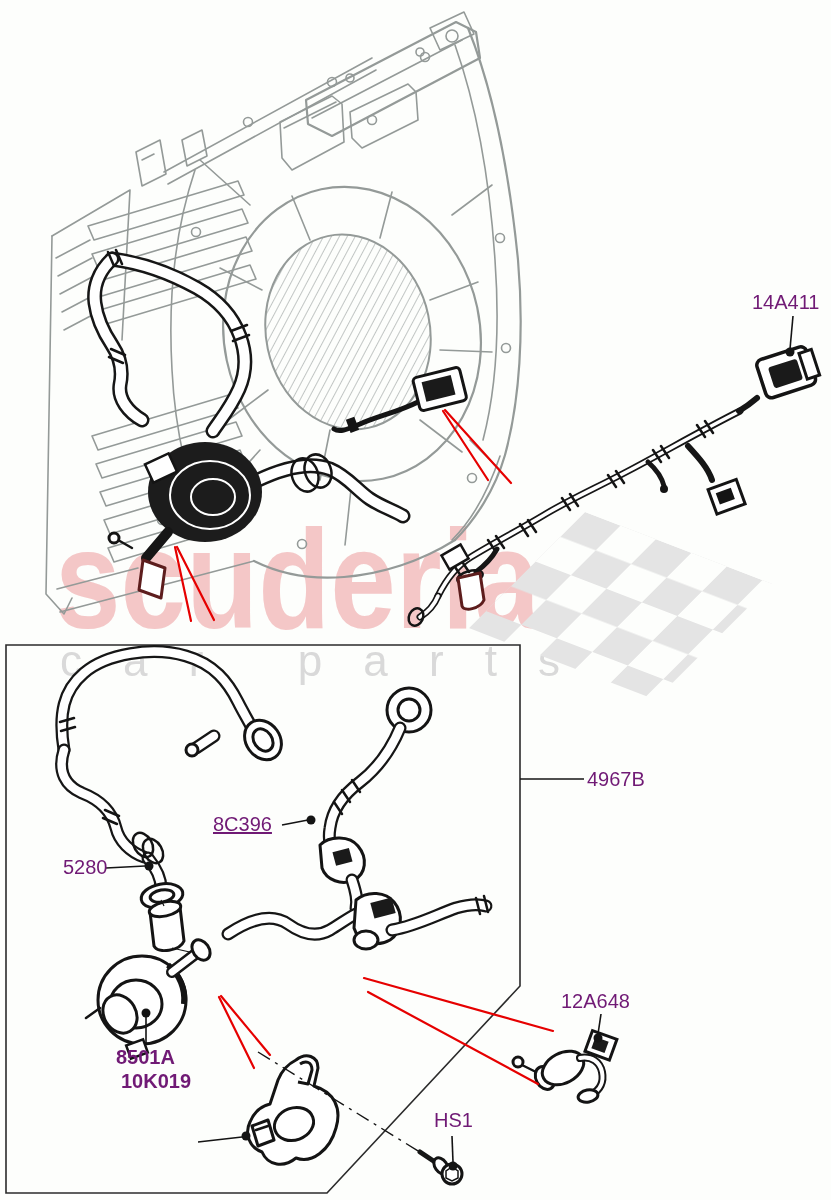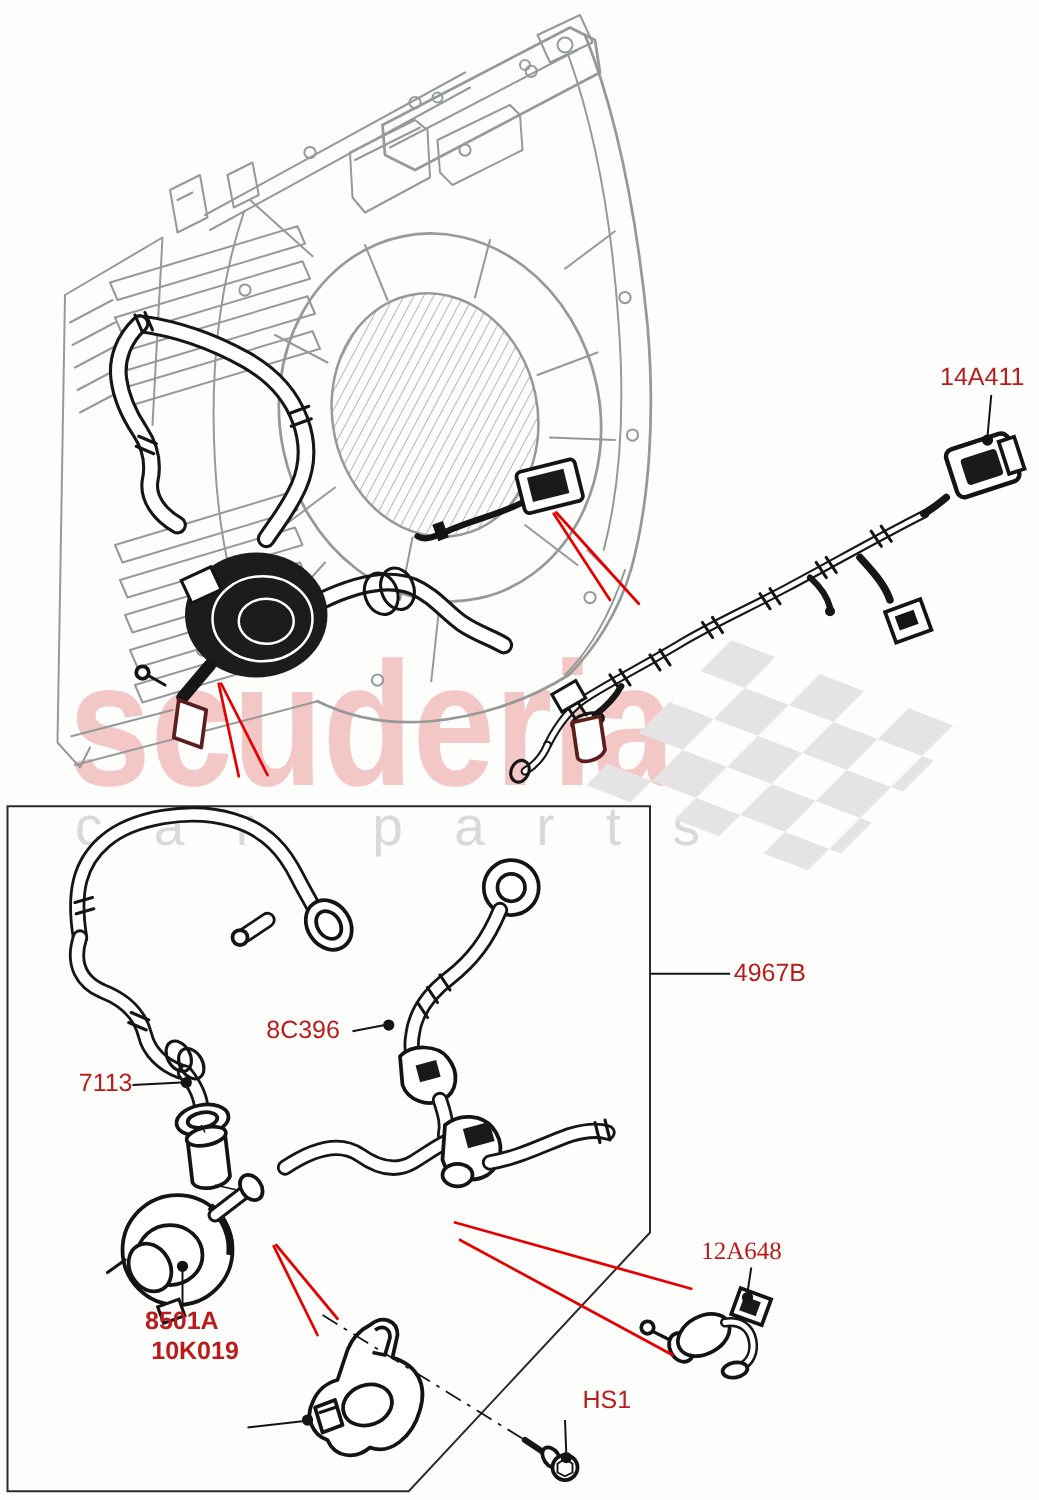--- a/index.html
+++ b/index.html
@@ -16,21 +16,21 @@
   .w-out{fill:none;stroke:#161616;stroke-width:7;stroke-linecap:round;stroke-linejoin:round}
   .w-in {fill:none;stroke:#ffffff;stroke-width:3.6;stroke-linecap:round;stroke-linejoin:round}
   .k2  {fill:none;stroke:#141414;stroke-width:2.5;stroke-linecap:round;stroke-linejoin:round}
   .k3  {fill:#ffffff;stroke:#141414;stroke-width:3;stroke-linejoin:round}
   .k3n {fill:none;stroke:#141414;stroke-width:3;stroke-linejoin:round}
   .maro{fill:#ffffff;stroke:#5d1d1d;stroke-width:3;stroke-linejoin:round}
   .lead{fill:none;stroke:#141414;stroke-width:1.6}
   .dot {fill:#141414}
   .red {fill:none;stroke:#e60000;stroke-width:2.2;stroke-linecap:round}
   .dash{fill:none;stroke:#141414;stroke-width:1.4;stroke-dasharray:14 6 3 6}
-  .callout{position:absolute;font-size:20px;color:#b91c1c;white-space:nowrap;cursor:pointer;}
+  .callout{position:absolute;font-size:20px;color:#701a75;white-space:nowrap;cursor:pointer;}
 </style>
 </head>
 <body>
 
 <div id="stage">
 
 <svg id="art" viewBox="0 0 831 1200" xmlns="http://www.w3.org/2000/svg">
   <defs>
     <pattern id="hatch" width="7" height="7" patternUnits="userSpaceOnUse" patternTransform="rotate(40)">
       <line x1="0" y1="0" x2="0" y2="7" stroke="#adb3b1" stroke-width="1.5"></line>
@@ -293,20 +293,20 @@
     <path class="red" d="M 445,410 L 511,483"></path>
     <path class="red" d="M 219,997 L 254,1068"></path>
     <path class="red" d="M 221,996 L 270,1055"></path>
     <path class="red" d="M 364,978 L 553,1031"></path>
     <path class="red" d="M 368,992 L 538,1084"></path>
   </g>
 </svg>
 
   <div class="callout" style="left:752px;top:291px;">14A411</div>
   <div class="callout" style="left:587px;top:768px;">4967B</div>
-  <div class="callout" style="left:213px;top:813px;">8C396</div>
-  <div class="callout" style="left:63px;top:856px;">7113</div>
+  <div class="callout" style="left:213px;top:813px;text-decoration:underline;">8C396</div>
+  <div class="callout" style="left:63px;top:856px;">5280</div>
   <div class="callout" style="left:116px;top:1046px;font-weight:bold;">8501A</div>
   <div class="callout" style="left:121px;top:1070px;font-weight:bold;">10K019</div>
-  <div class="callout" style="left:434px;top:1109px;margin-left:32px;">HS1</div>
-  <div class="callout" style="left:561px;top:990px;font-family:Liberation Serif, serif;">12A648</div>
+  <div class="callout" style="left:434px;top:1109px;">HS1</div>
+  <div class="callout" style="left:561px;top:990px;">12A648</div>
 
 </div>
 
 </body></html>

